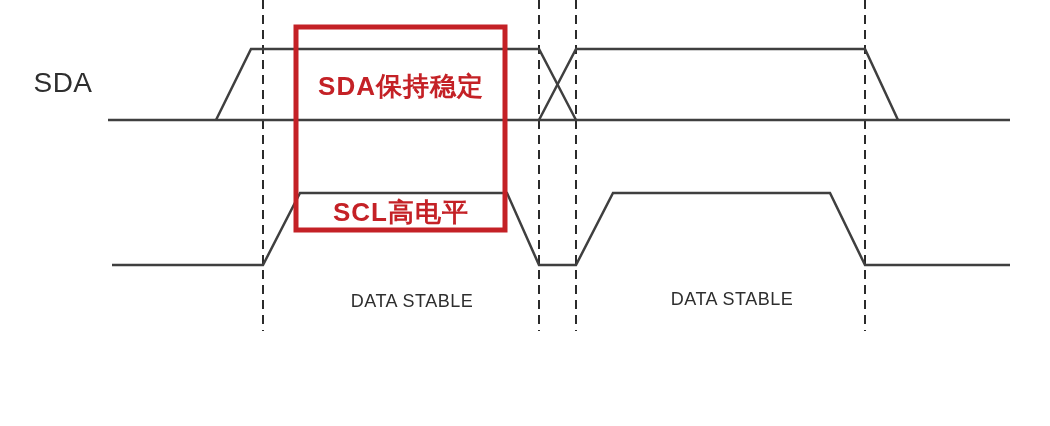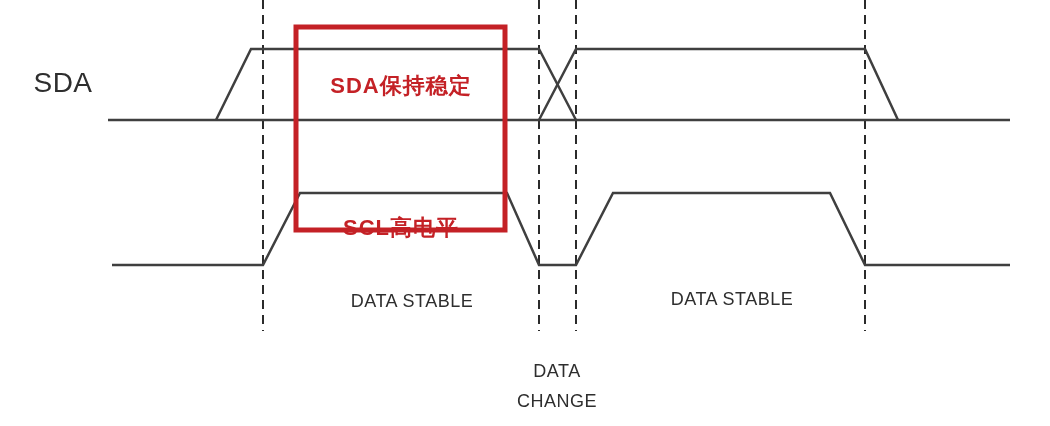--- a/index.html
+++ b/index.html
@@ -28,21 +28,21 @@
     white-space: nowrap;
     user-select: none;
     text-align: right;
   }
   .sig {
     font-size: 28px;
     color: var(--text, #2e2e2e);
     letter-spacing: 0.5px;
   }
   .red-note {
-    font-size: 22px;
+    font-size: 26px;
     font-weight: bold;
     color: var(--red, #c42126);
     letter-spacing: 1px;
   }
   .cap {
     font-size: 18px;
     color: var(--text, #2e2e2e);
     letter-spacing: 0.5px;
   }
   .center2 {
@@ -80,23 +80,19 @@
       <polyline points="539,120 576,49 865,49 898,120" class="wave"></polyline>
       <polyline points="112,265 263,265 300,193 507,193 539,265 576,265 613,193 830,193 865,265 1010,265" class="wave"></polyline>
       <rect x="296" y="27" width="209" height="203" class="hbox"></rect>
     </svg>
 
   <div class="lbl sig" style="left:63px; top:83px">SDA</div>
 
 
   <div class="lbl red-note" style="left:401px; top:86px">SDA保持稳定</div>
 
-  <div class="lbl red-note" style="left:401px; top:228px">SCL高电平</div>
+  <div class="lbl red-note" style="left:401px; top:212px">SCL高电平</div>
 
   <div class="lbl cap" style="left:412px; top:301px">DATA STABLE</div>
 
   <div class="lbl cap" style="left:732px; top:299px">DATA STABLE</div>
 
-  <div class="lbl cap center2" style="left:557px; top:386px">
-    <div>DATA</div>
-    <div>CHANGE</div>
-  </div>
 </div>
 
 </body></html>

